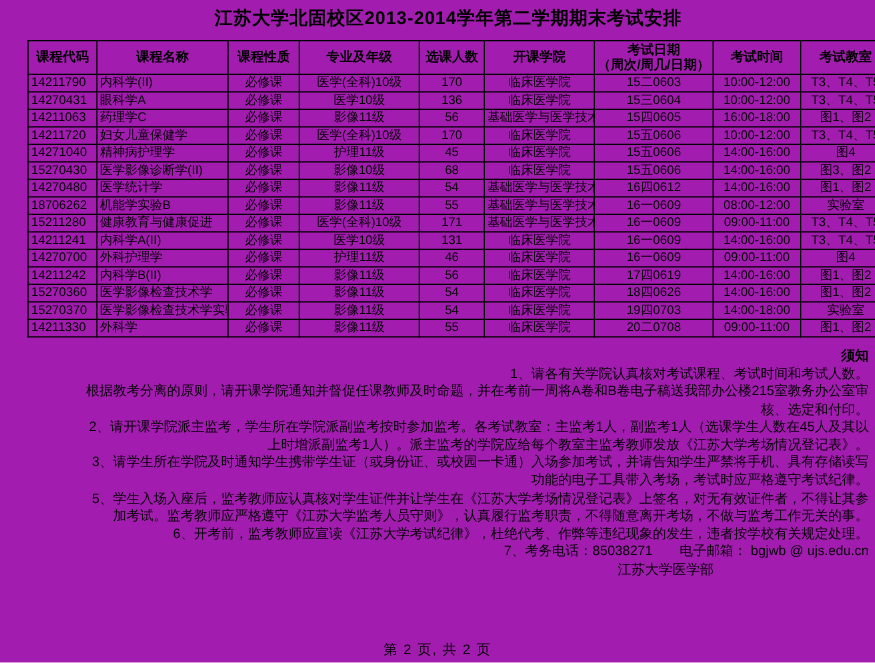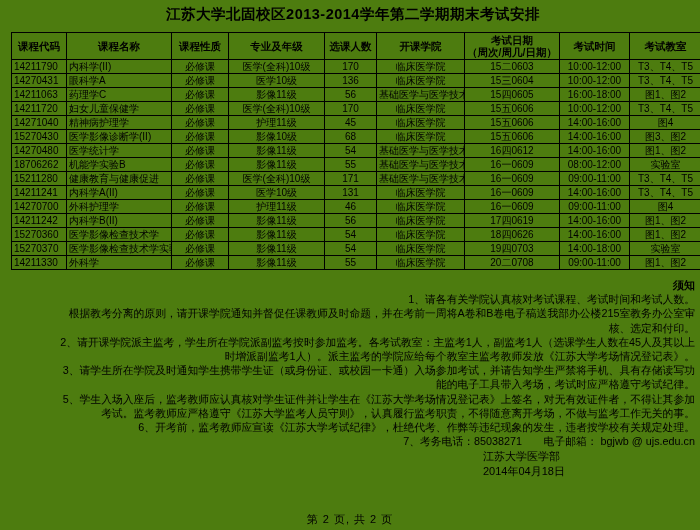--- a/index.html
+++ b/index.html
@@ -5,22 +5,22 @@
   * { margin: 0; padding: 0; box-sizing: border-box; }
   html, body { background: #ffffff; }
   body {
     width: 700px; height: 530px;
     font-family: "Liberation Sans", "DejaVu Sans", sans-serif;
     color: #000;
   }
   .page {
     position: relative;
     width: 700px; height: 530px;
-    background: #4d7c0f;
-    padding: 5px 5px 0 11px;
+    background: #a21caf;
+    padding: 5px 5px 0 22px;
     overflow: hidden;
   }
   .doc-title {
     text-align: center;
     font-weight: bold;
     font-size: 14.5px;
     letter-spacing: 0.5px;
     margin-bottom: 8px;
   }
   table.exam {
@@ -273,18 +273,17 @@
     <p>根据教考分离的原则，请开课学院通知并督促任课教师及时命题，并在考前一周将A卷和B卷电子稿送我部办公楼215室教务办公室审核、选定和付印。</p>
     <p>2、请开课学院派主监考，学生所在学院派副监考按时参加监考。各考试教室：主监考1人，副监考1人（选课学生人数在45人及其以上时增派副监考1人）。派主监考的学院应给每个教室主监考教师发放《江苏大学考场情况登记表》。</p>
     <p>3、请学生所在学院及时通知学生携带学生证（或身份证、或校园一卡通）入场参加考试，并请告知学生严禁将手机、具有存储读写功能的电子工具带入考场，考试时应严格遵守考试纪律。</p>
     <p>5、学生入场入座后，监考教师应认真核对学生证件并让学生在《江苏大学考场情况登记表》上签名，对无有效证件者，不得让其参加考试。监考教师应严格遵守《江苏大学监考人员守则》，认真履行监考职责，不得随意离开考场，不做与监考工作无关的事。</p>
     <p>6、开考前，监考教师应宣读《江苏大学考试纪律》，杜绝代考、作弊等违纪现象的发生，违者按学校有关规定处理。</p>
     <p>7、考务电话：85038271　　电子邮箱： bgjwb @ ujs.edu.cn</p>
   </div>
 
   <div class="signature">
     <div>江苏大学医学部</div>
-    <div>2014年04月18日</div>
   </div>
 
   <div class="page-footer">第 2 页, 共 2 页</div>
 
 </div>
 
 </body></html>

